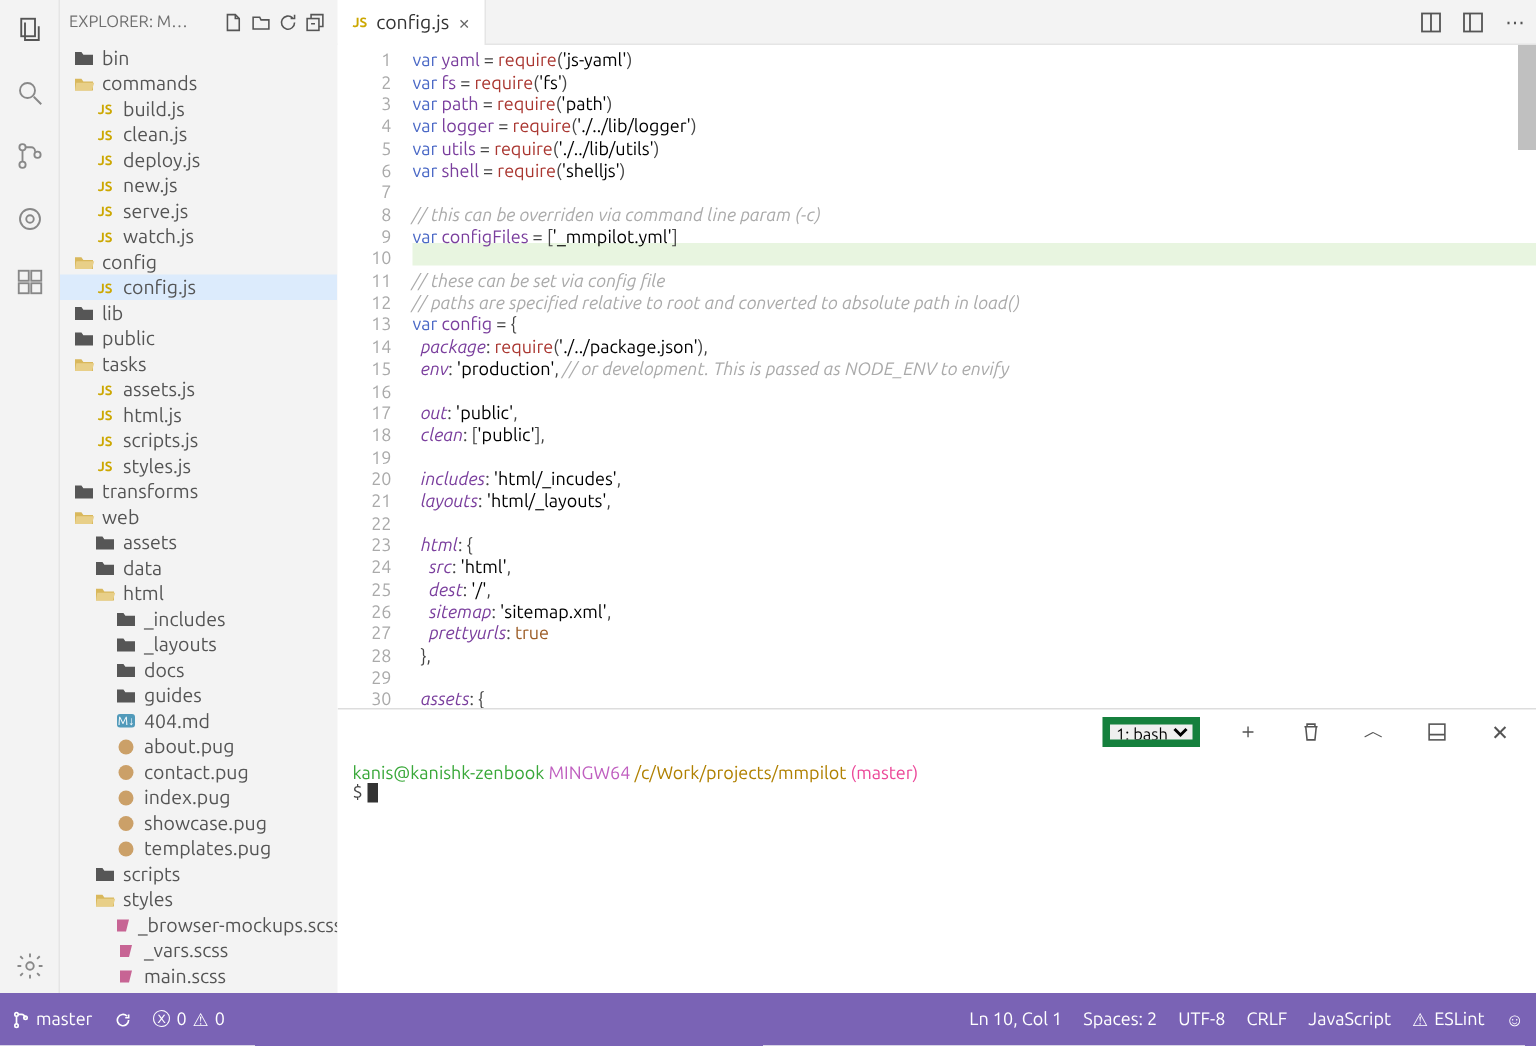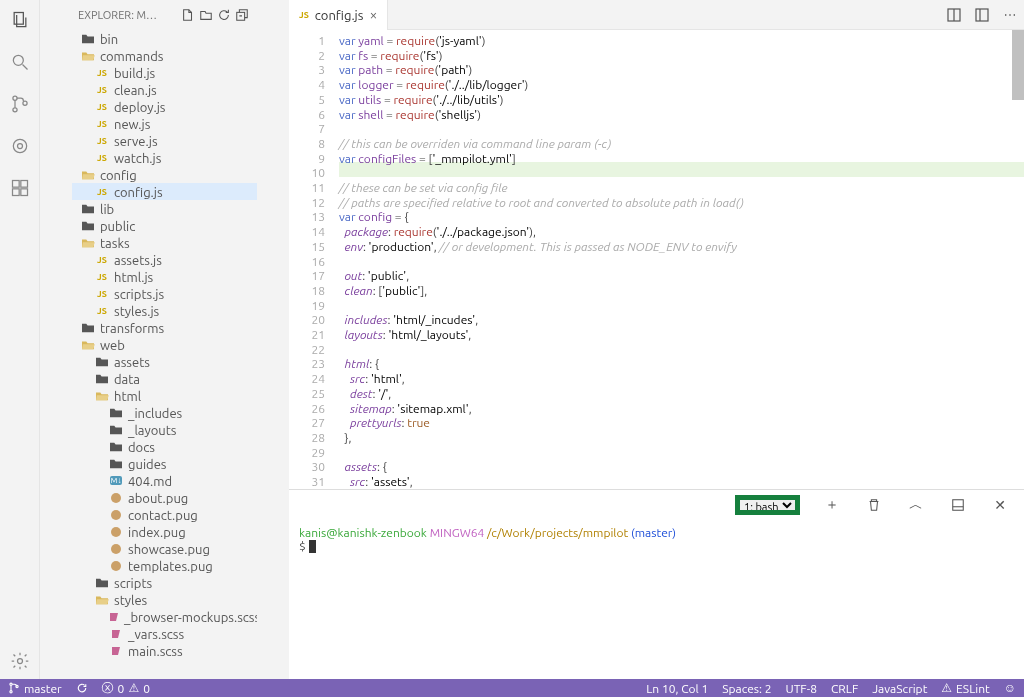--- a/index.html
+++ b/index.html
@@ -1,17 +1,17 @@
 <!DOCTYPE html>
 <html><head>
 <meta charset="utf-8">
 <style>
 * { margin:0; padding:0; box-sizing:border-box; font-family:-apple-system,"Segoe UI",Ubuntu,sans-serif; }
 body { width:1024px; height:697px; overflow:hidden; background:#f3f3f3; font-size:13px; color:#444; display:flex; flex-direction:column; }
-.main { flex:1; display:flex; overflow:hidden;gap:32px; }
+.main { flex:1; display:flex; overflow:hidden; }
 
 
 .activity { width:40px; background:#f3f3f3; display:flex; flex-direction:column; align-items:center; padding-top:8px; gap:18px; border-right:1px solid #e5e5e5; }
 .activity .ai { width:24px; height:24px; display:flex; align-items:center; justify-content:center; color:#888; cursor:pointer; }
 .activity .ai.active { color:#555; }
 .activity .spacer { flex:1; }
 
 
 .explorer { width:185px; background:#f3f3f3; display:flex; flex-direction:column; overflow:hidden; }
 .exhdr { height:30px; display:flex; align-items:center; padding:0 6px; font-size:11px; color:#6f6f6f; text-transform:uppercase; }
@@ -43,25 +43,25 @@
 
 
 .panel { height:190px; border-top:1px solid #ddd; background:#fff; display:flex; flex-direction:column; }
 .panel-tabs { height:30px; display:flex; align-items:center; padding:0 14px; gap:22px; font-size:11px; color:#888; }
 .panel-tabs .pt { cursor:pointer; text-transform:uppercase; }
 .panel-tabs .pt.active { color:#333; border-bottom:1px solid #4080d0; padding-bottom:2px; }
 .panel-tabs .pfill{flex:1;}
 .tsel { height:20px; font-size:11px; border:5px solid #15803d;}
 .pic { width:20px; height:20px; display:flex; align-items:center; justify-content:center; color:#555; cursor:pointer; font-size:14px; }
 .term { flex:1; padding:6px 10px; font-family:Consolas,monospace; font-size:12px; }
-.tuser{color:#39a839;} .thost{color:#c060c0;} .tpath{color:#b08000;} .tbranch{color:#1d4ed8;}
+.tuser{color:#39a839;} .thost{color:#c060c0;} .tpath{color:#b08000;} .tbranch{color:#ec4899;}
 .cursor { display:inline-block; width:7px; height:13px; background:#333; vertical-align:middle; }
 
 
-.status { height:18px; background:#7a63b5; color:#fff; display:flex; align-items:center; font-size:12px; padding:0 8px; gap:14px; }
+.status { height:35px; background:#7a63b5; color:#fff; display:flex; align-items:center; font-size:12px; padding:0 8px; gap:14px; }
 .status .sfill{flex:1;}
 .status .sitem{display:flex;align-items:center;gap:4px;cursor:pointer;}
 </style>
 </head>
 <body>
 
 <div class="main">
 
   <div class="activity">
     <div class="ai active">

